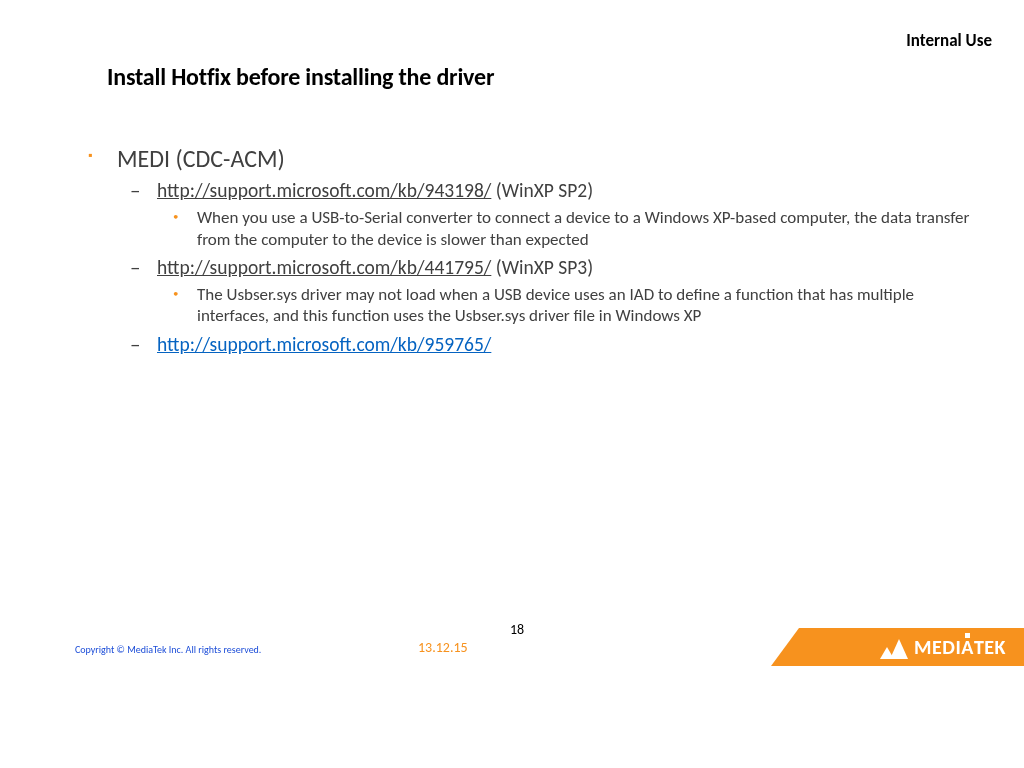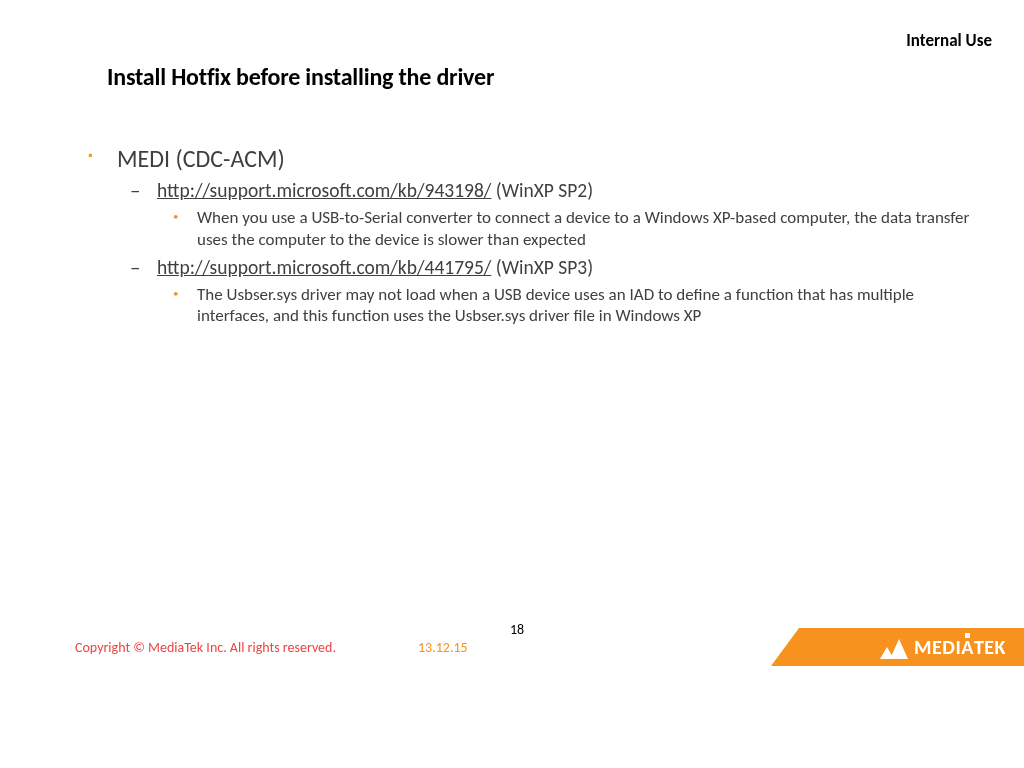--- a/index.html
+++ b/index.html
@@ -16,21 +16,21 @@
   .lvl2::before { content: "–"; position: absolute; left: 55px; top: -1px; color: #404040; font-size: 21px; }
 
   .lvl3 { position: relative; padding-left: 122px; margin-top: 4px; font-size: 17px; color: #404040; line-height: 1.25; }
   .lvl3::before { content: "•"; position: absolute; left: 98px; top: 3px; color: #f7921e; font-size: 11px; }
 
   .ul-link { text-decoration: underline; }
   .hlink { color: #0563c1; text-decoration: underline; }
   .para { display: block; }
 
   .footer { position: absolute; left: 0; right: 0; bottom: 28px; height: 30px; }
-  .footer-left { position: absolute; left: 75px; bottom: 6px; font-size: 14px; color: #ef4444; }
+  .footer-left { position: absolute; left: 75px; bottom: 6px; font-size: 10px; color: #1d4ed8; }
   .footer-date { position: absolute; left: 418px; bottom: 6px; font-size: 14px; color: #f7921e; }
   .footer-page { position: absolute; left: 510px; bottom: 24px; font-size: 14px; color: #000000; }
 
   .brand-bar { position: absolute; right: 0; bottom: 24px; width: 225px; height: 38px; background: #f7921e; }
   .brand-bar::before {
     content: ""; position: absolute; left: -28px; top: 0; width: 0; height: 0;
     border-top: 38px solid transparent; border-right: 28px solid #f7921e;
   }
   .brand { position: absolute; right: 18px; bottom: 31px; display: flex; align-items: flex-start; gap: 6px; }
   .brand-mark { width: 28px; height: 24px; position: relative; }
@@ -49,28 +49,31 @@
 
   <h1 class="title">Install Hotfix before installing the driver</h1>
 
   <div class="content">
 
     <div class="lvl1">MEDI (CDC-ACM)</div>
 
     <div class="lvl2">
       <span class="ul-link">http://support.microsoft.com/kb/943198/</span><span> (WinXP SP2)</span>
     </div>
-    <div class="lvl3">When you use a USB-to-Serial converter to connect a device to a Windows XP-based computer, the data transfer uses the computer to the device is slower than expected</div>
+    <div class="lvl3">When you use a USB-to-Serial converter to connect a device to a Windows XP-based computer, the data transfer from the computer to the device is slower than expected</div>
 
     <div class="lvl2">
       <span class="ul-link">http://support.microsoft.com/kb/441795/</span><span> (WinXP SP3)</span>
     </div>
     <div class="lvl3">The Usbser.sys driver may not load when a USB device uses an IAD to define a function that has multiple interfaces, and this function uses the Usbser.sys driver file in Windows XP</div>
 
 
+    <div class="lvl2">
+      <span class="hlink">http://support.microsoft.com/kb/959765/</span>
+    </div>
 
 
   </div>
 
   <div class="footer">
     <div class="footer-left">Copyright © MediaTek Inc. All rights reserved.</div>
     <div class="footer-date">13.12.15</div>
     <div class="footer-page">18</div>
   </div>
 

